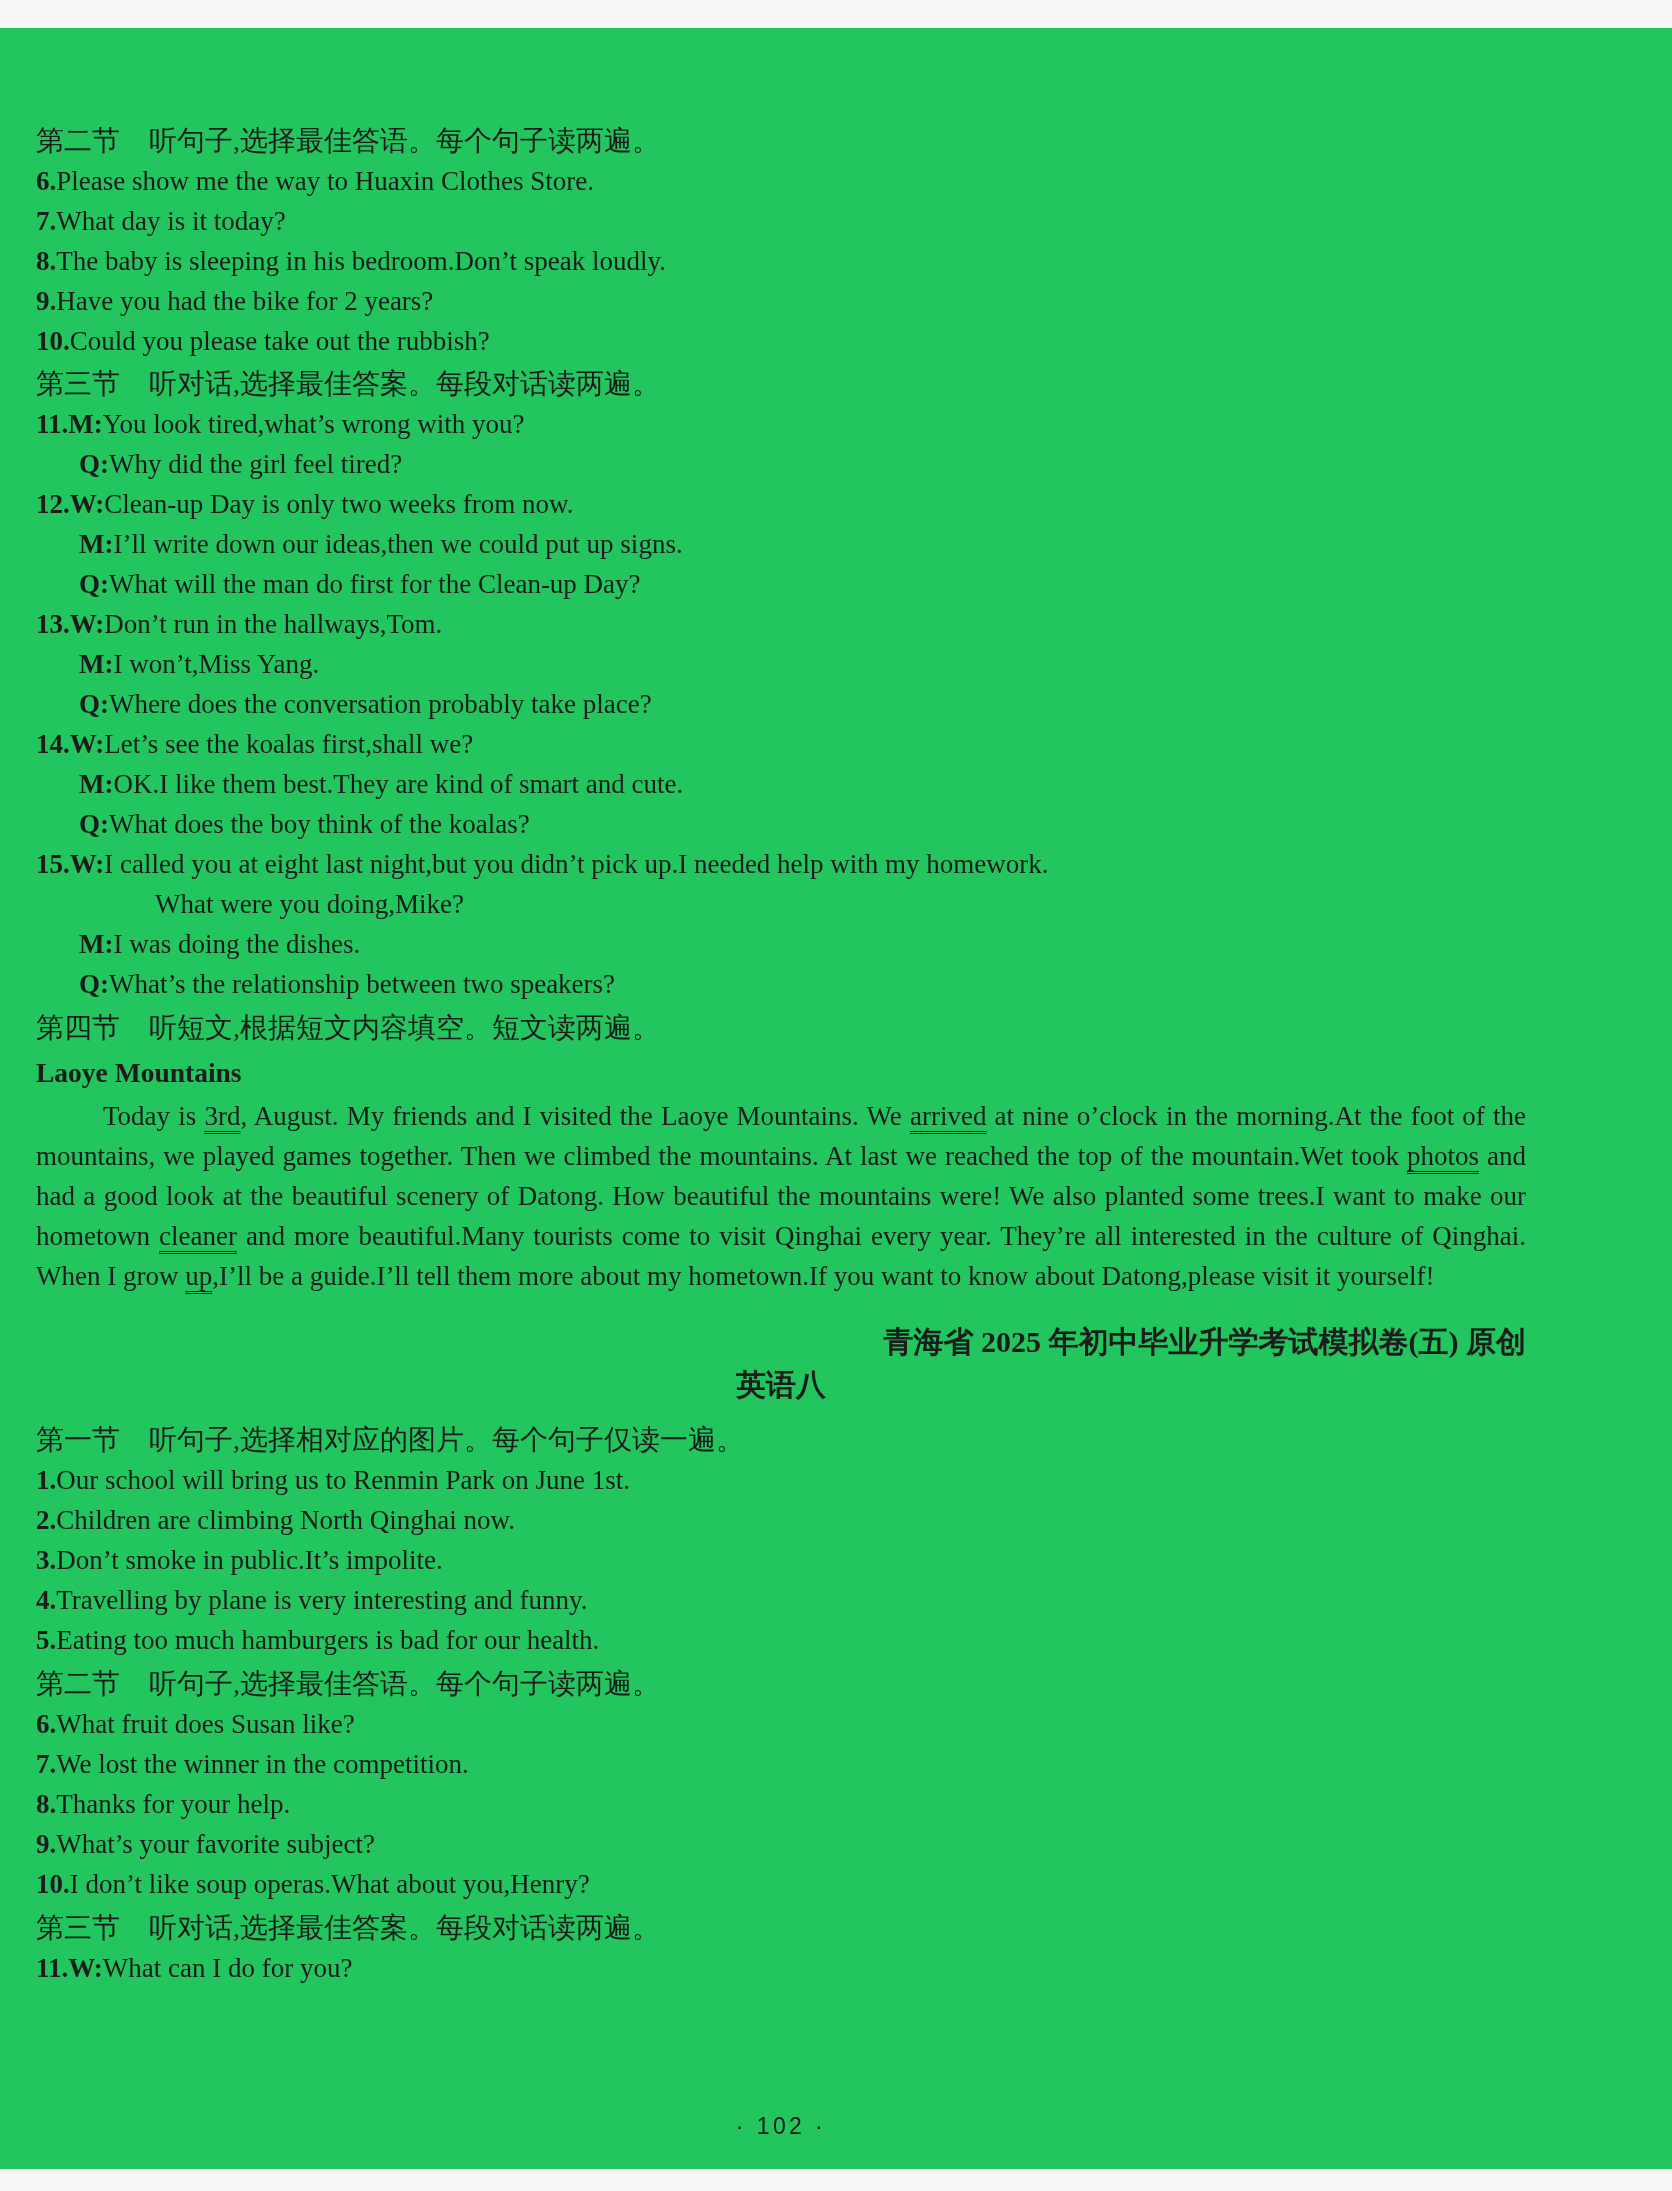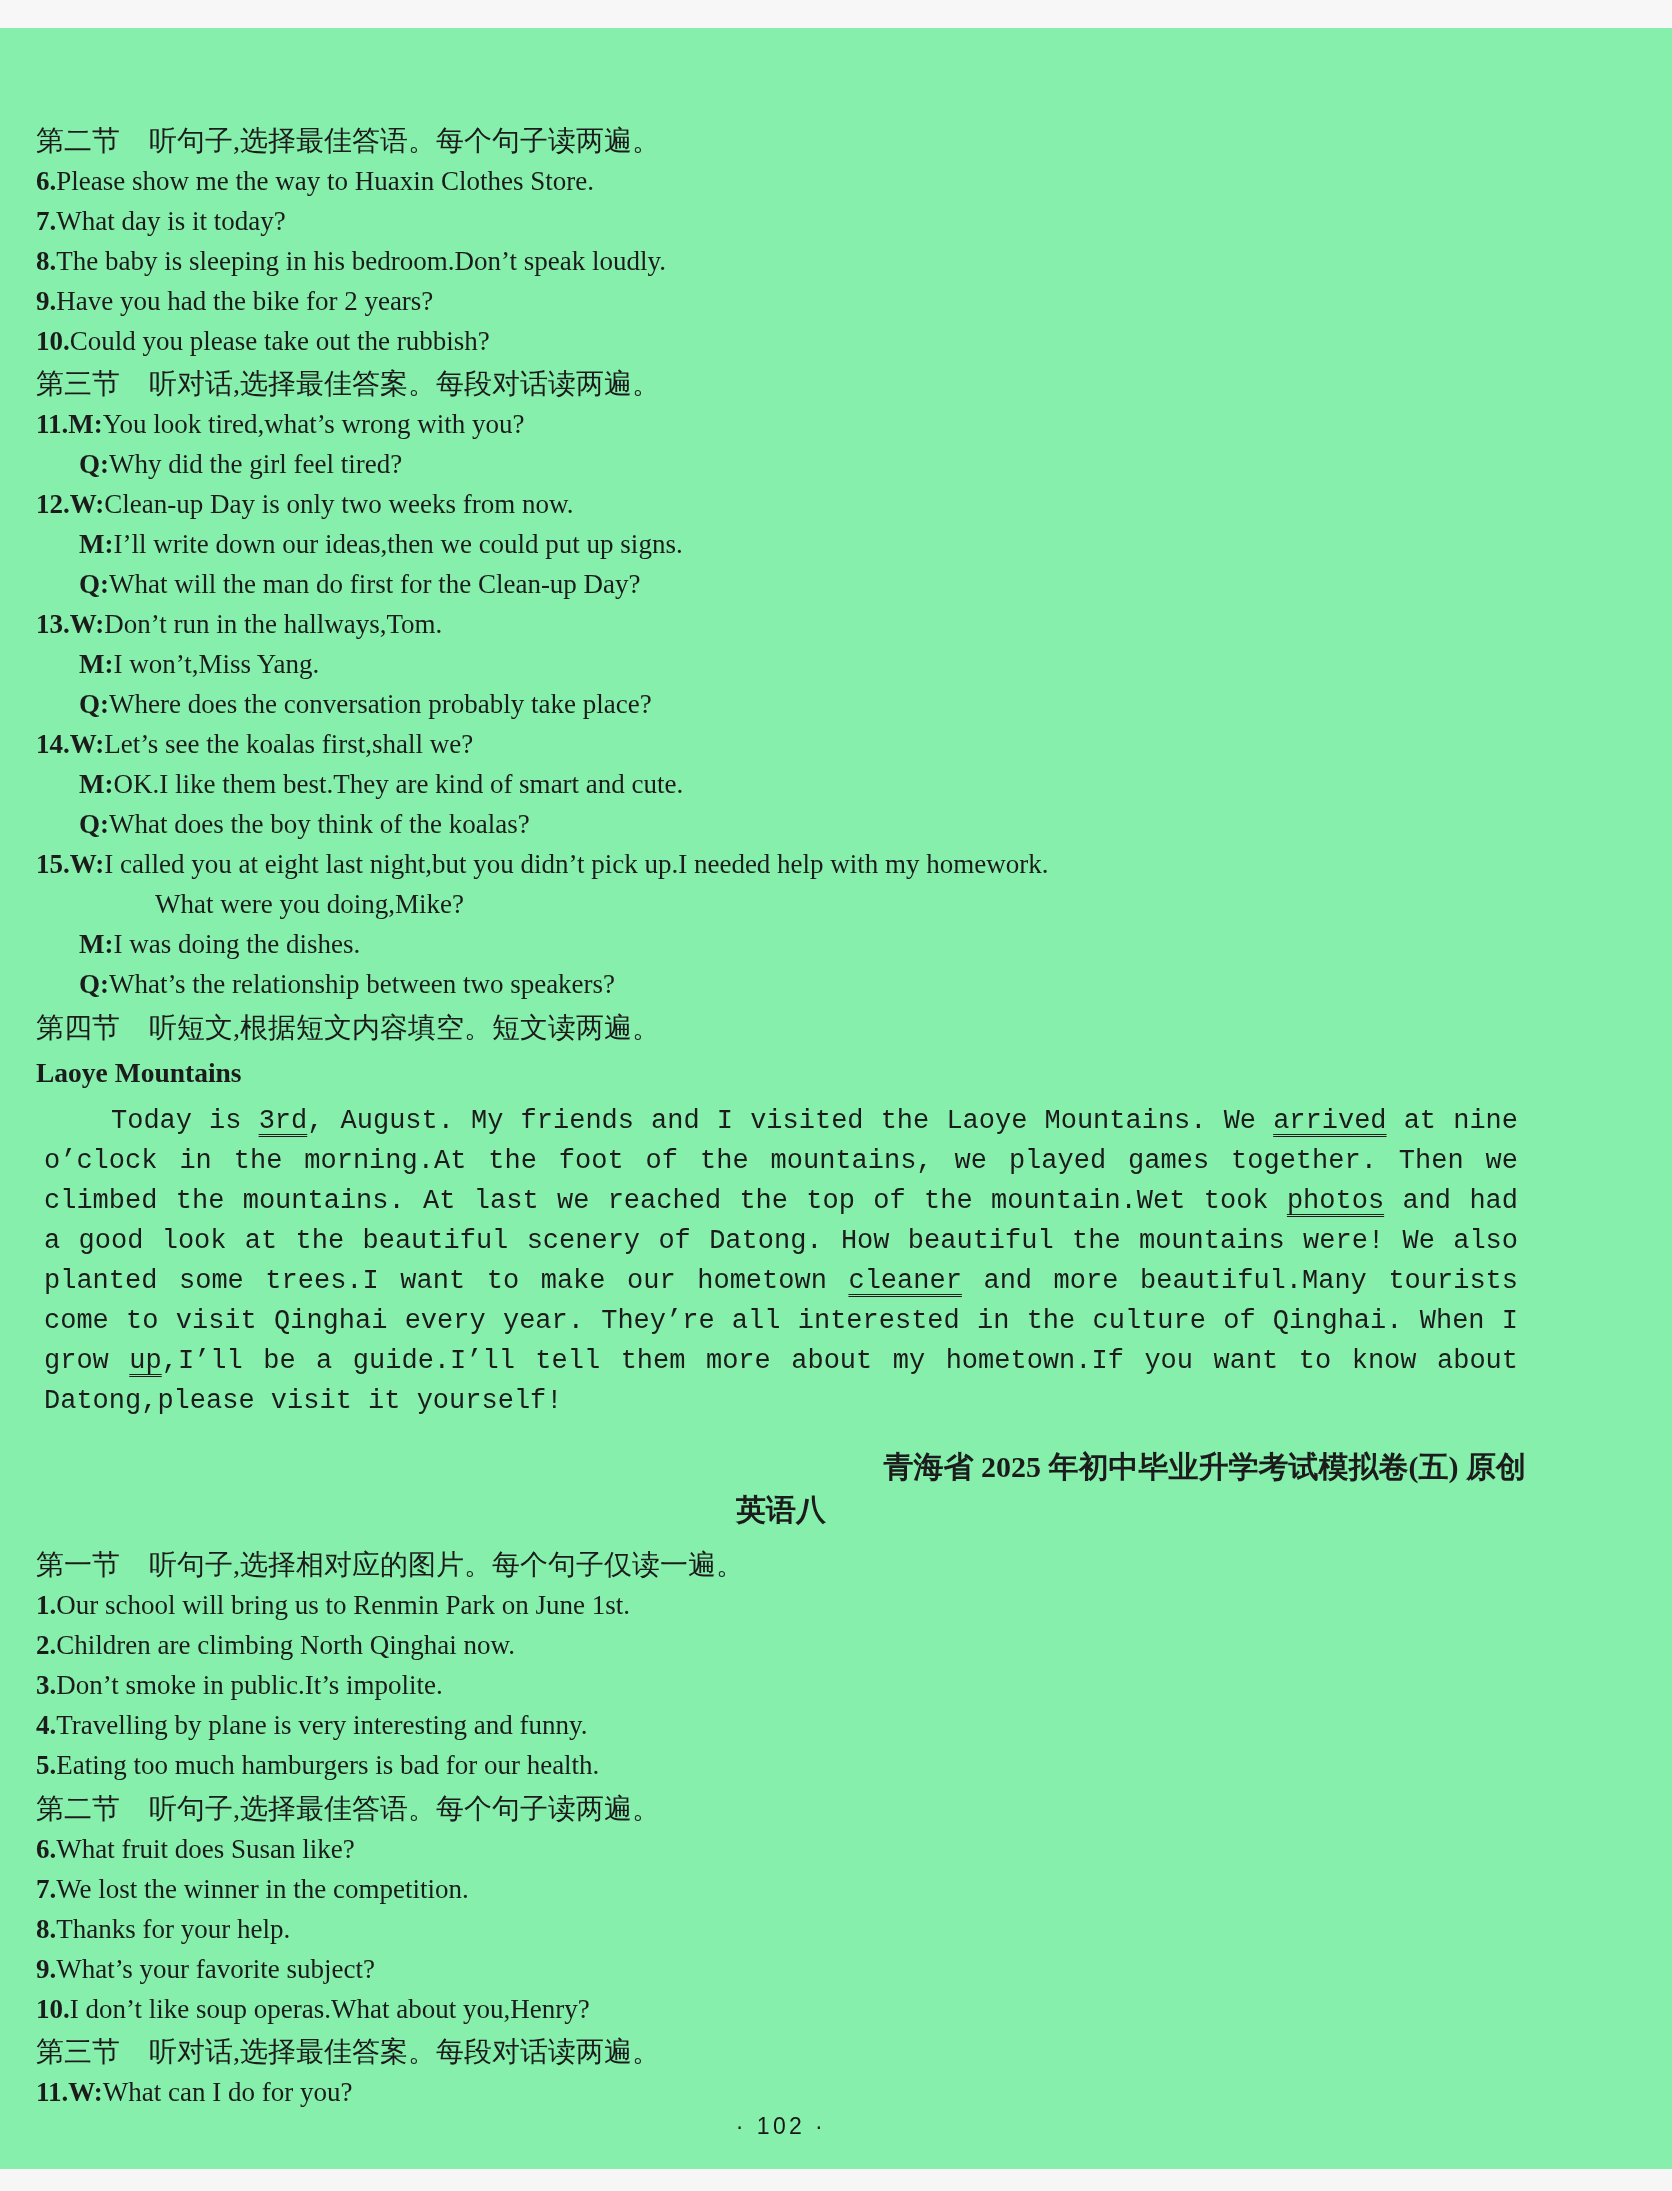--- a/index.html
+++ b/index.html
@@ -1,20 +1,20 @@
 <!DOCTYPE html>
 <html style="font-size:13.8px"><head>
 <meta charset="utf-8">
 <style>
   html,body{margin:0;padding:0;background:#e9e9e9;}
   .page{
     position:relative;
     width:1673px;
     height:2191px;
-    background:#86efac;
+    background:#22c55e;
     color:#1c1c1c;
     font-family:"Liberation Serif","DejaVu Serif",serif;
     font-size:27px;
     line-height:40px;
     overflow:hidden;
   }
   .strip-top{position:absolute;top:0;left:0;width:100%;height:27.5px;background:#f7f7f7;}
   .strip-bottom{position:absolute;bottom:0;left:0;width:100%;height:22.4px;background:#f6f6f6;}
   .content{
     position:absolute;
@@ -33,24 +33,23 @@
   .spk{font-weight:bold;}
   .cont{padding-left:43px;}
   .wrapline{padding-left:119px;}
   .ptitle{
     text-align:left;
     font-weight:bold;
     font-size:27.5px;
     margin:5.2px 0 3.4px 0;
   }
   .passage{
-    margin:8px;
+    margin:0;
     text-align:justify;
     text-indent:67px;
-    font-family:Liberation Mono, monospace;
   }
   .u{
     text-decoration:underline;
     text-decoration-style:double;
     text-decoration-thickness:0.9px;
     text-underline-offset:6px;
   }
   .exam-title{
     text-align:right;
     font-weight:bold;

